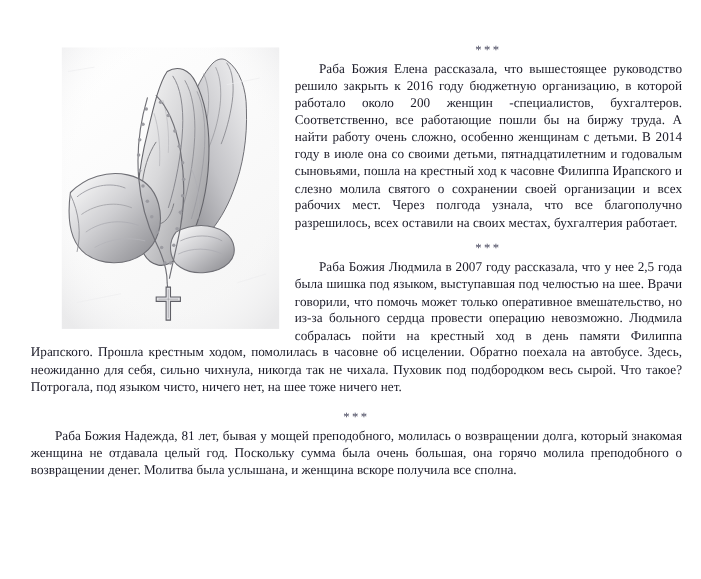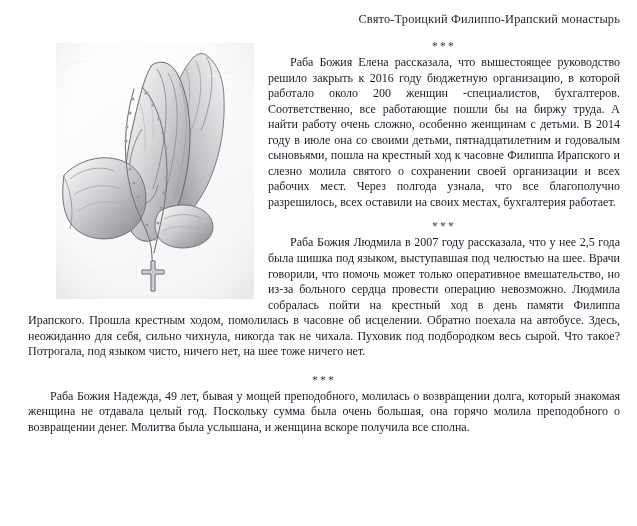--- a/index.html
+++ b/index.html
@@ -77,21 +77,20 @@
     hyphens: manual;
   }
   .gap-md { height: 10px; }
   .gap-lg { height: 14px; }
 </style>
 </head>
 <body>
 
 <div class="page">
 
-  <div class="running-head">Свято-Троицкий Филиппо-Ирапский монастырь</div>
 
   <div class="body-area">
 
     <div class="illus-float">
       <svg viewBox="0 0 198 256" xmlns="http://www.w3.org/2000/svg" role="img" aria-label="praying hands drawing">
         <defs>
           <linearGradient id="skinA" x1="0" y1="0" x2="1" y2="1">
             <stop offset="0%" stop-color="#fbfbfb"></stop>
             <stop offset="42%" stop-color="#d8d8da"></stop>
             <stop offset="100%" stop-color="#8e8e92"></stop>
@@ -209,16 +208,16 @@
     <p class="para">Раба Божия Елена рассказала, что вышестоящее руководство решило закрыть к 2016 году бюджетную организацию, в которой работало около 200 женщин -специалистов, бухгалтеров. Соответственно, все работающие пошли бы на биржу труда. А найти работу очень сложно, особенно женщинам с детьми. В 2014 году в июле она со своими детьми, пятнадцатилетним и годовалым сыновьями, пошла на крестный ход к часовне Филиппа Ирапского и слезно молила святого о сохранении своей организации и всех рабочих мест. Через полгода узнала, что все благополучно разрешилось, всех оставили на своих местах, бухгалтерия работает.</p>
 
     <div class="gap-md"></div>
 
     <div class="sep sep-col">***</div>
     <p class="para">Раба Божия Людмила в 2007 году рассказала, что у нее 2,5 года была шишка под языком, выступавшая под челюстью на шее. Врачи говорили, что помочь может только оперативное вмешательство, но из-за больного сердца провести операцию невозможно. Людмила собралась пойти на крестный ход в день памяти Филиппа Ирапского. Прошла крестным ходом, помолилась в часовне об исцелении. Обратно поехала на автобусе. Здесь, неожиданно для себя, сильно чихнула, никогда так не чихала. Пуховик под подбородком весь сырой. Что такое? Потрогала, под языком чисто, ничего нет, на шее тоже ничего нет.</p>
 
     <div class="gap-lg"></div>
 
     <div class="sep">***</div>
-    <p class="para">Раба Божия Надежда, 49 лет, бывая у мощей преподобного, молилась о возвращении долга, который знакомая женщина не отдавала целый год. Поскольку сумма была очень большая, она горячо молила преподобного о возвращении денег. Молитва была услышана, и женщина вскоре получила все сполна.</p>
+    <p class="para">Раба Божия Надежда, 81 лет, бывая у мощей преподобного, молилась о возвращении долга, который знакомая женщина не отдавала целый год. Поскольку сумма была очень большая, она горячо молила преподобного о возвращении денег. Молитва была услышана, и женщина вскоре получила все сполна.</p>
 
   </div>
 </div>
 
 </body></html>

